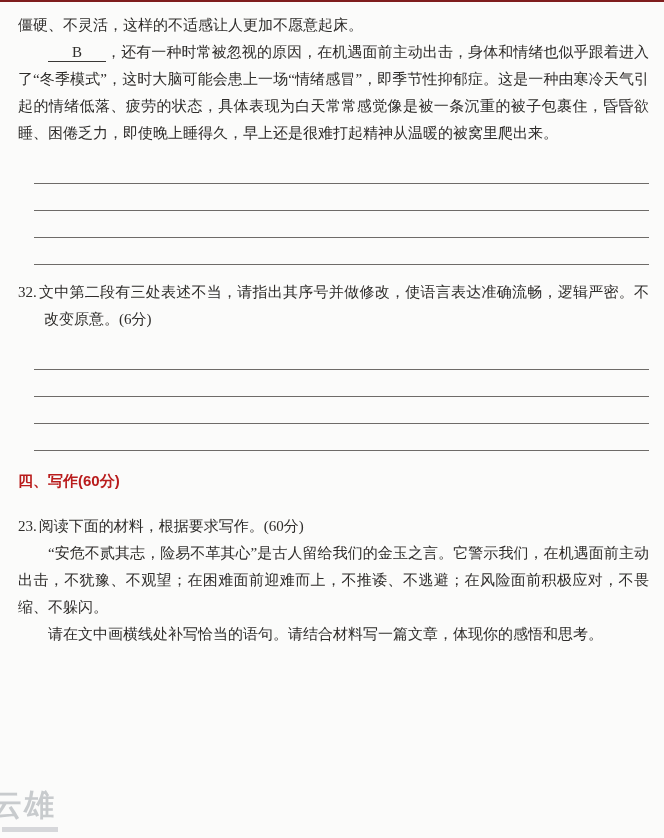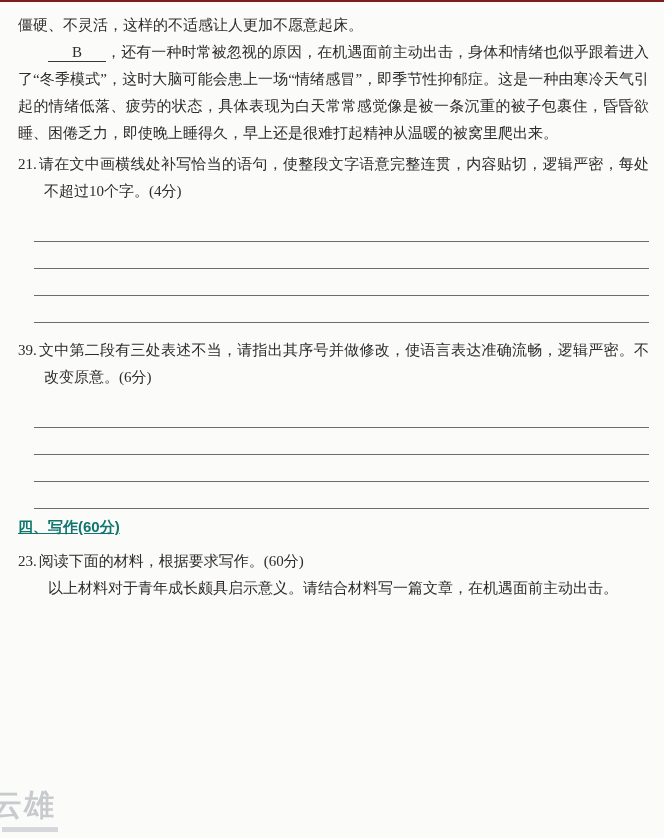--- a/index.html
+++ b/index.html
@@ -44,27 +44,26 @@
   .answer-lines {
     margin: 10px 0 0 16px;
   }
   .aline {
     height: 26px;
     border-bottom: 1px solid #6e6b68;
   }
   .answer-lines.second { margin-top: 10px; }
   .q22 { margin-top: 14px; }
   .section-title {
-    margin-top: 4px;
+    margin-top: 16px;
     font-family: "Liberation Sans", "DejaVu Sans", sans-serif;
     font-weight: bold;
-    color: #0f766e;
-    text-decoration: underline;
+    color: #b91c1c;
   }
-  .q23 { margin-top: 8px; }
+  .q23 { margin-top: 19px; }
   .watermark {
     position: absolute;
     left: -8px;
     bottom: 6px;
     color: #c3c6c9;
     opacity: 0.9;
     pointer-events: none;
   }
   .watermark .wm-big {
     font-family: "Liberation Sans", "DejaVu Sans", sans-serif;
@@ -85,50 +84,48 @@
 
 <div class="page">
   <div class="content">
 
     <p>僵硬、不灵活，这样的不适感让人更加不愿意起床。</p>
 
     <p class="para-indent">
       <span class="blank"><span>B</span></span><span>，还有一种时常被忽视的原因，在机遇面前主动出击，身体和情绪也似乎跟着进入了“冬季模式”，这时大脑可能会患上一场“情绪感冒”，即季节性抑郁症。这是一种由寒冷天气引起的情绪低落、疲劳的状态，具体表现为白天常常感觉像是被一条沉重的被子包裹住，昏昏欲睡、困倦乏力，即使晚上睡得久，早上还是很难打起精神从温暖的被窝里爬出来。</span>
     </p>
 
-    <div class="question">
-      <span class="qnum">21.</span><span>请在文中画横线处补写恰当的语句，使整段文字语意完整连贯，内容贴切，逻辑严密，每处不超过10个字。(4分)</span>
-    </div>
 
     <div class="answer-lines">
       <div class="aline"></div>
       <div class="aline"></div>
       <div class="aline"></div>
       <div class="aline"></div>
     </div>
 
     <div class="question q22">
-      <span class="qnum">39.</span><span>文中第二段有三处表述不当，请指出其序号并做修改，使语言表达准确流畅，逻辑严密。不改变原意。(6分)</span>
+      <span class="qnum">32.</span><span>文中第二段有三处表述不当，请指出其序号并做修改，使语言表达准确流畅，逻辑严密。不改变原意。(6分)</span>
     </div>
 
     <div class="answer-lines second">
       <div class="aline"></div>
       <div class="aline"></div>
       <div class="aline"></div>
       <div class="aline"></div>
     </div>
 
     <p class="section-title">四、写作(60分)</p>
 
     <div class="question q23">
       <span class="qnum">23.</span><span>阅读下面的材料，根据要求写作。(60分)</span>
     </div>
 
+    <p class="para-indent">“安危不贰其志，险易不革其心”是古人留给我们的金玉之言。它警示我们，在机遇面前主动出击，不犹豫、不观望；在困难面前迎难而上，不推诿、不逃避；在风险面前积极应对，不畏缩、不躲闪。</p>
 
-    <p class="para-indent">以上材料对于青年成长颇具启示意义。请结合材料写一篇文章，在机遇面前主动出击。</p>
+    <p class="para-indent">请在文中画横线处补写恰当的语句。请结合材料写一篇文章，体现你的感悟和思考。</p>
 
 
   </div>
 
   <div class="watermark">
     <div class="wm-big">云雄</div>
     <div class="wm-bar"></div>
   </div>
 </div>
 

